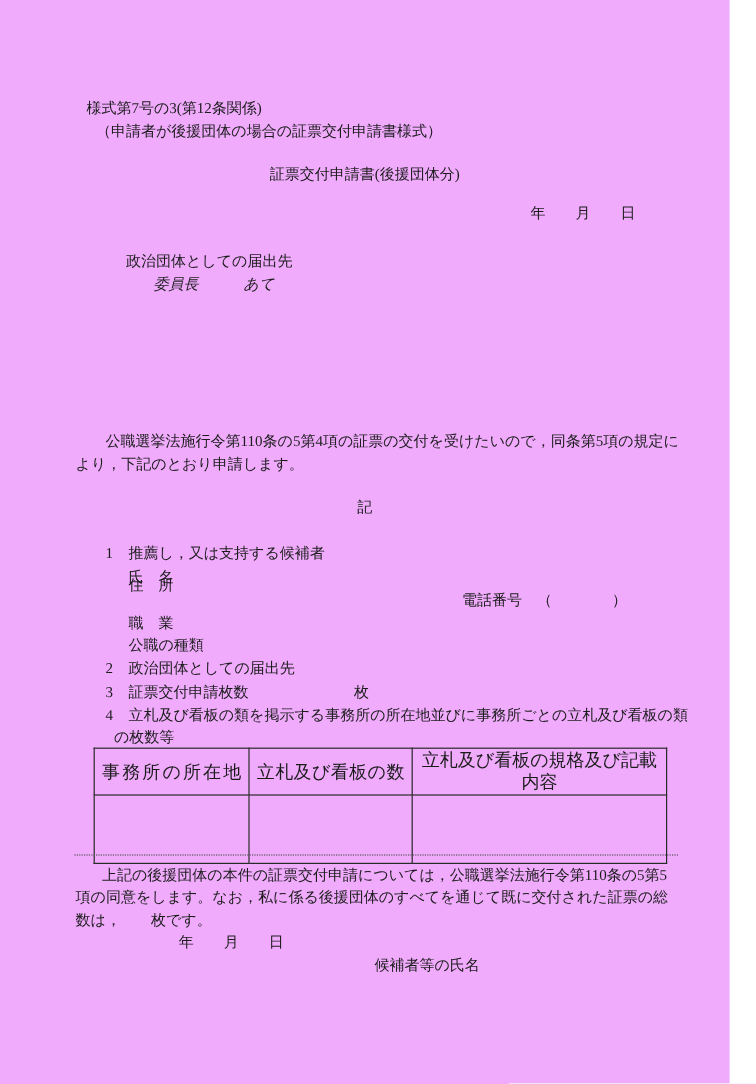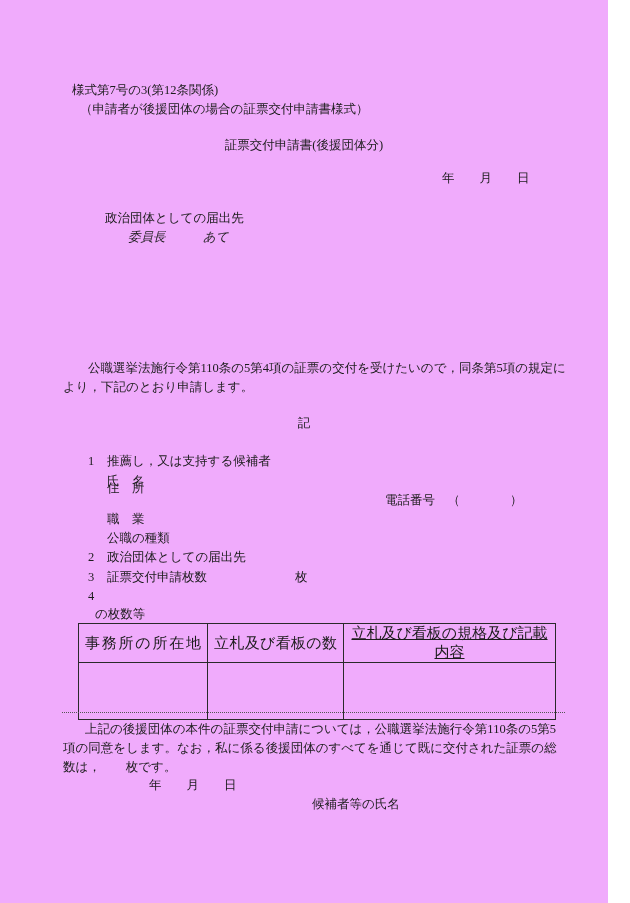--- a/index.html
+++ b/index.html
@@ -55,21 +55,21 @@
     border: 1px solid #2a2a2a;
     font-weight: normal;
     padding: 0 6px;
   }
   .form-table th { height: 24px; }
   .form-table td { height: 56px; }
   .th-justify {
     text-align: justify;
     text-align-last: justify;
   }
-  .th-center { text-align: center; text-decoration: underline; }
+  .th-center { text-align: center; }
   .dotted-divider {
     position: absolute;
     left: 62px;
     top: 712px;
     width: 503px;
     height: 0;
     border-top: 1.5px dotted #555;
   }
 </style>
 </head>
@@ -103,20 +103,21 @@
   <div class="abs" style="left:107px; top:530px;">公職の種類</div>
 
   <div class="abs" style="left:88px; top:549px;">2</div>
   <div class="abs" style="left:107px; top:549px;">政治団体としての届出先</div>
 
   <div class="abs" style="left:88px; top:569px;">3</div>
   <div class="abs" style="left:107px; top:569px;">証票交付申請枚数</div>
   <div class="abs" style="left:295px; top:569px;">枚</div>
 
   <div class="abs" style="left:88px; top:588px;">4</div>
+  <div class="abs" style="left:107px; top:588px;">立札及び看板の類を掲示する事務所の所在地並びに事務所ごとの立札及び看板の類</div>
   <div class="abs" style="left:95px; top:607px;font-family:Liberation Mono, monospace;">の枚数等</div>
 
   <table class="form-table">
     <colgroup>
       <col style="width:129px">
       <col style="width:136px">
       <col style="width:212px">
     </colgroup>
     <thead>
       <tr>

